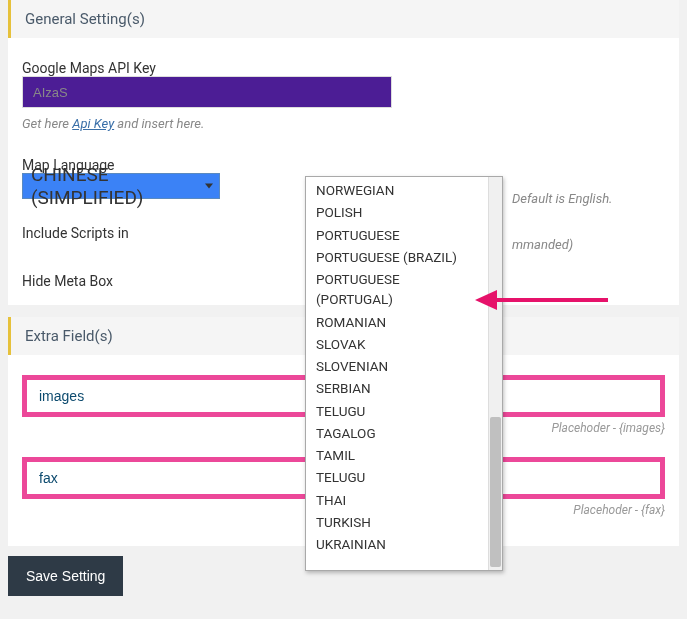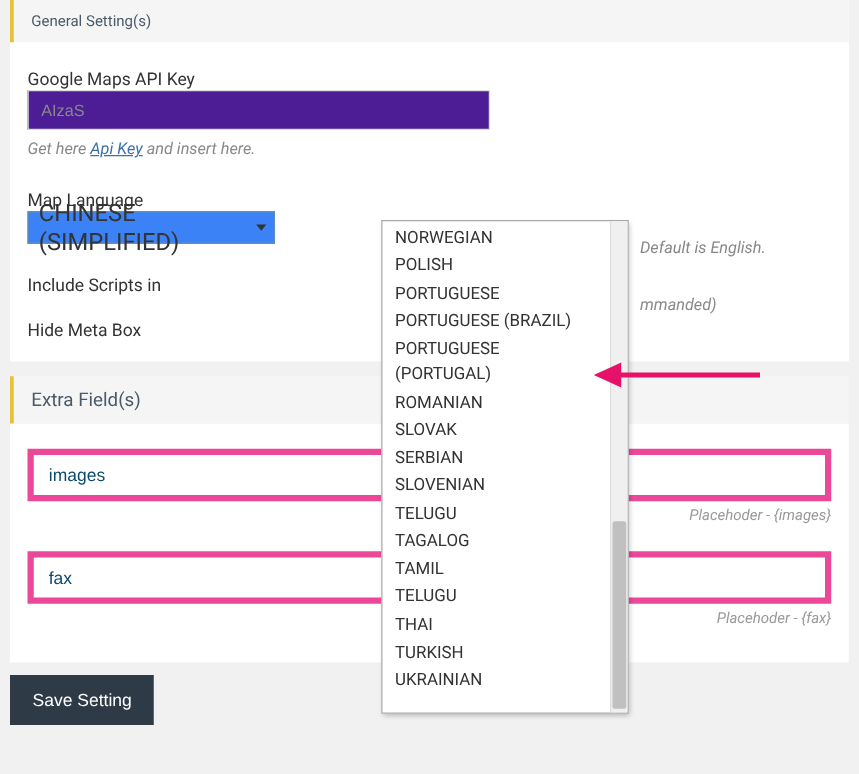--- a/index.html
+++ b/index.html
@@ -14,21 +14,21 @@
       position: relative;
     }
     .panel {
       background: #fff;
       margin: 0 8px 12px 8px;
     }
     .section-header {
       background: #f5f5f5;
       border-left: 3px solid #e6c13b;
       padding: 10px 14px;
-      font-size: 12px;
+      font-size: 15px;
       color: #4a5a6a;
       font-weight: 400;
     }
     .section-body {
       padding: 18px 14px 10px 14px;
       background: #fff;
     }
     .row {
       display: flex;
       margin-bottom: 22px;
@@ -215,21 +215,21 @@
     <div class="row">
       <div class="row-label">Map Language</div>
       <div class="row-control">
         <div class="select-box">
           <span>CHINESE (SIMPLIFIED)</span>
           <span class="select-chevron"></span>
         </div>
       </div>
     </div>
 
-    <div class="row" style="margin-bottom:16px">
+    <div class="row" style="margin-bottom:28px">
       <div class="row-label">Include Scripts in</div>
     </div>
 
     <div class="row" style="margin-bottom:6px">
       <div class="row-label">Hide Meta Box</div>
     </div>
 
   </div>
 </div>
 
@@ -253,22 +253,22 @@
 
 <div class="dropdown">
   <div class="dropdown-list" id="dd-list">
       <div class="dropdown-item">NORWEGIAN</div>
       <div class="dropdown-item">POLISH</div>
       <div class="dropdown-item">PORTUGUESE</div>
       <div class="dropdown-item">PORTUGUESE (BRAZIL)</div>
       <div class="dropdown-item">PORTUGUESE (PORTUGAL)</div>
       <div class="dropdown-item">ROMANIAN</div>
       <div class="dropdown-item">SLOVAK</div>
+      <div class="dropdown-item">SLOVENIAN</div>
       <div class="dropdown-item">SERBIAN</div>
-      <div class="dropdown-item">SLOVENIAN</div>
       <div class="dropdown-item">TELUGU</div>
       <div class="dropdown-item">TAGALOG</div>
       <div class="dropdown-item">TAMIL</div>
       <div class="dropdown-item">TELUGU</div>
       <div class="dropdown-item">THAI</div>
       <div class="dropdown-item">TURKISH</div>
       <div class="dropdown-item">UKRAINIAN</div>
     </div>
   <div class="dropdown-scrollbar">
     <div class="dropdown-thumb"></div>

